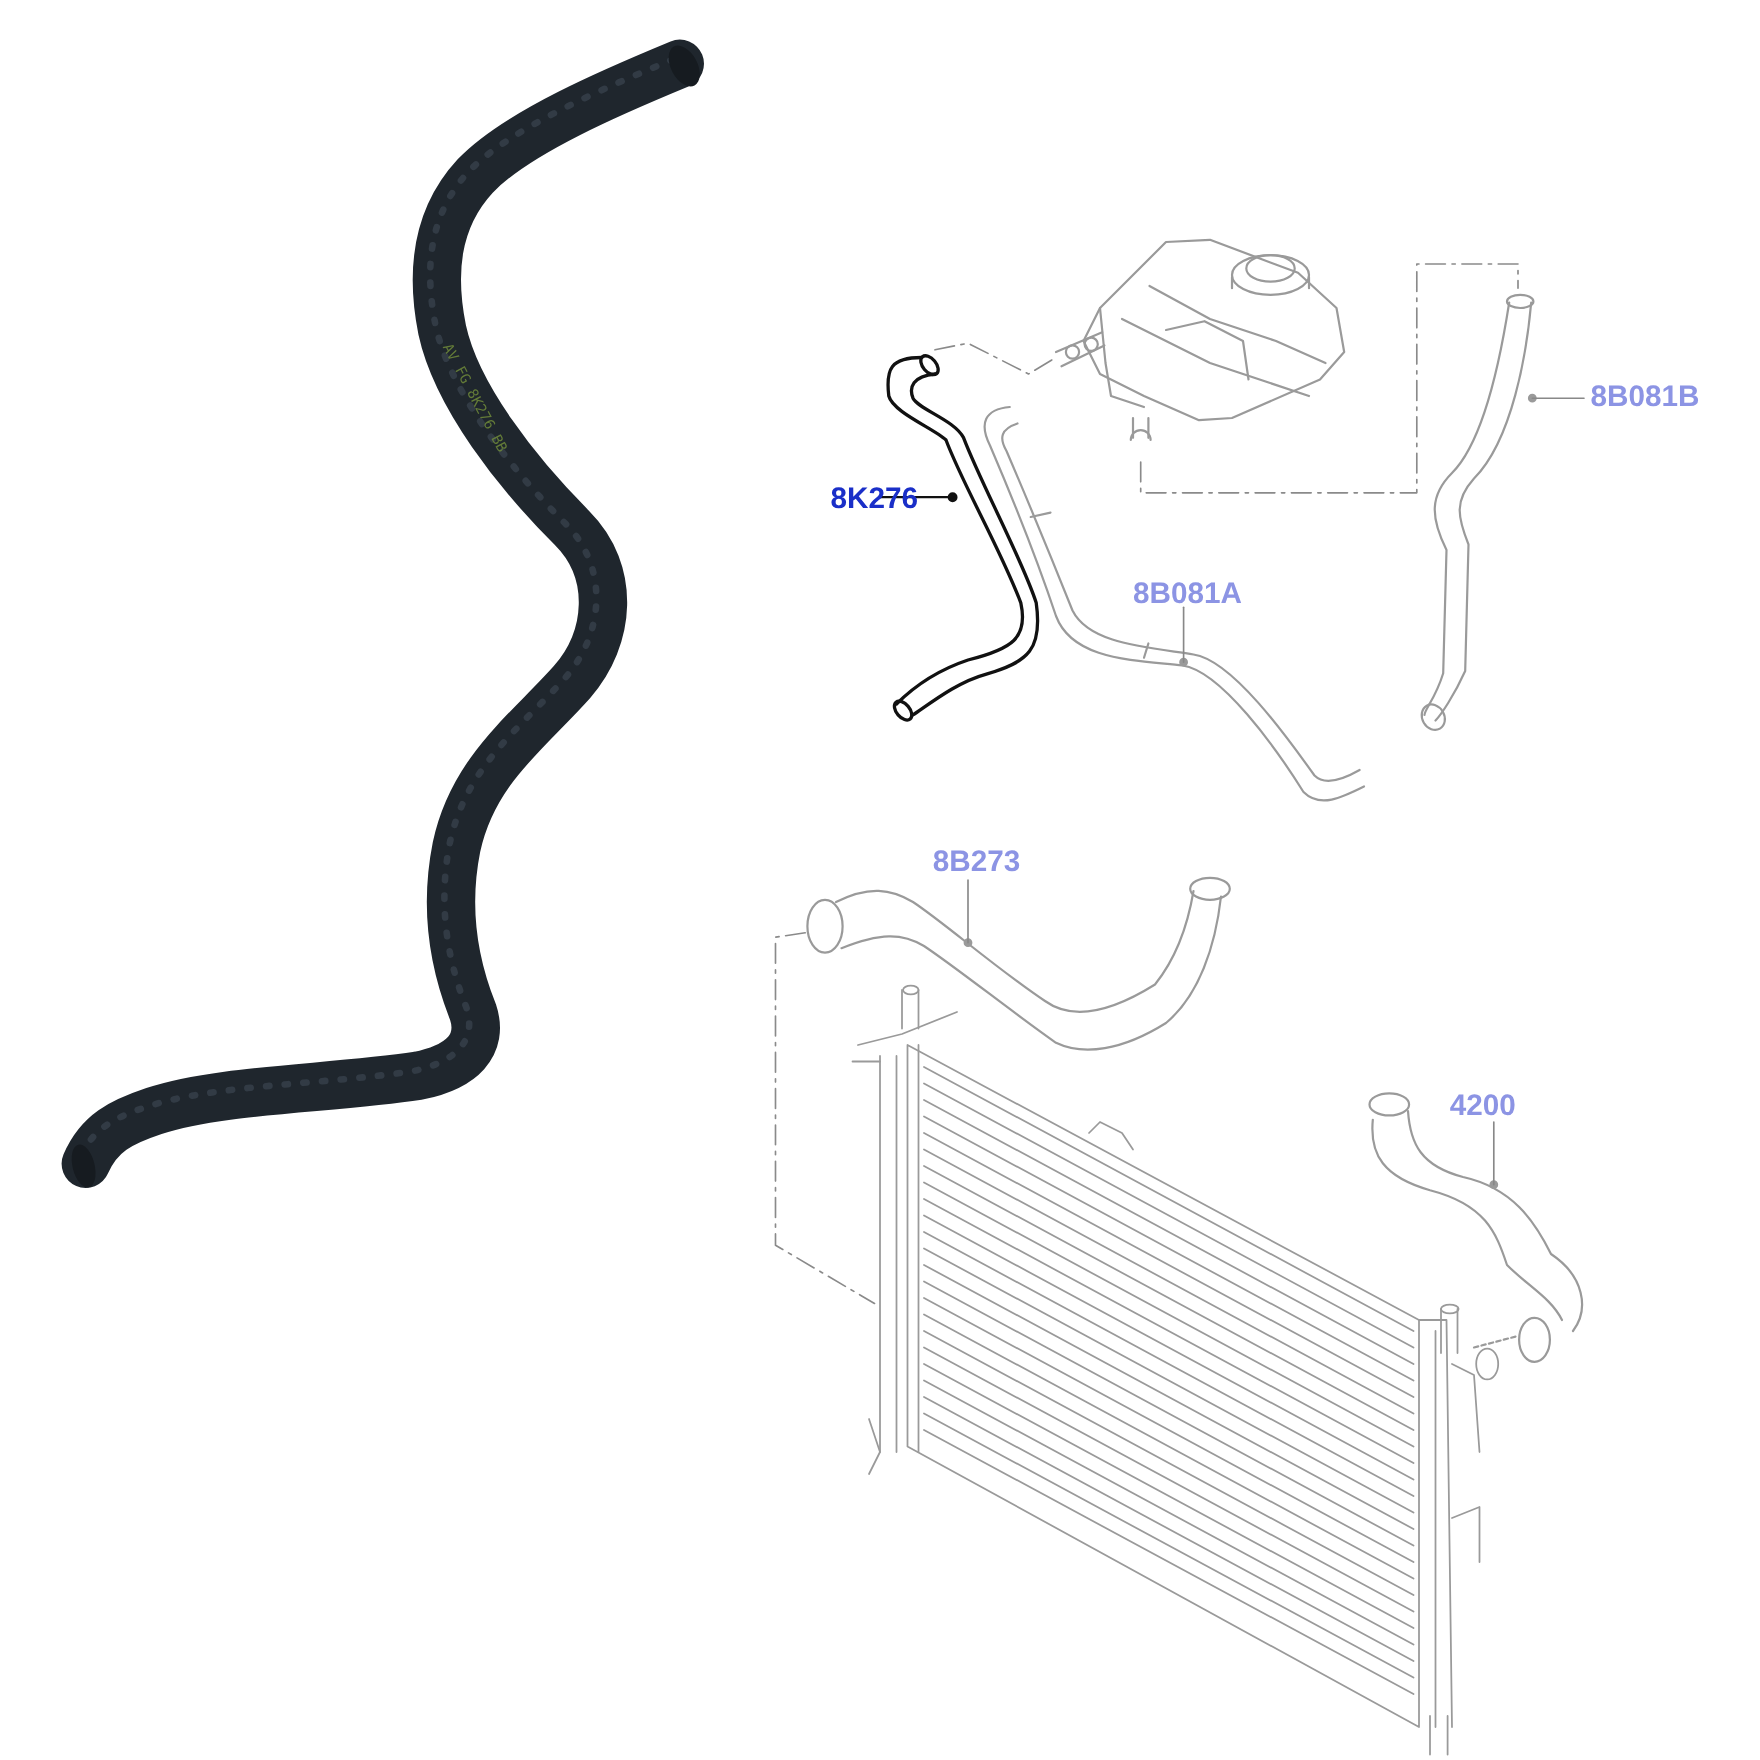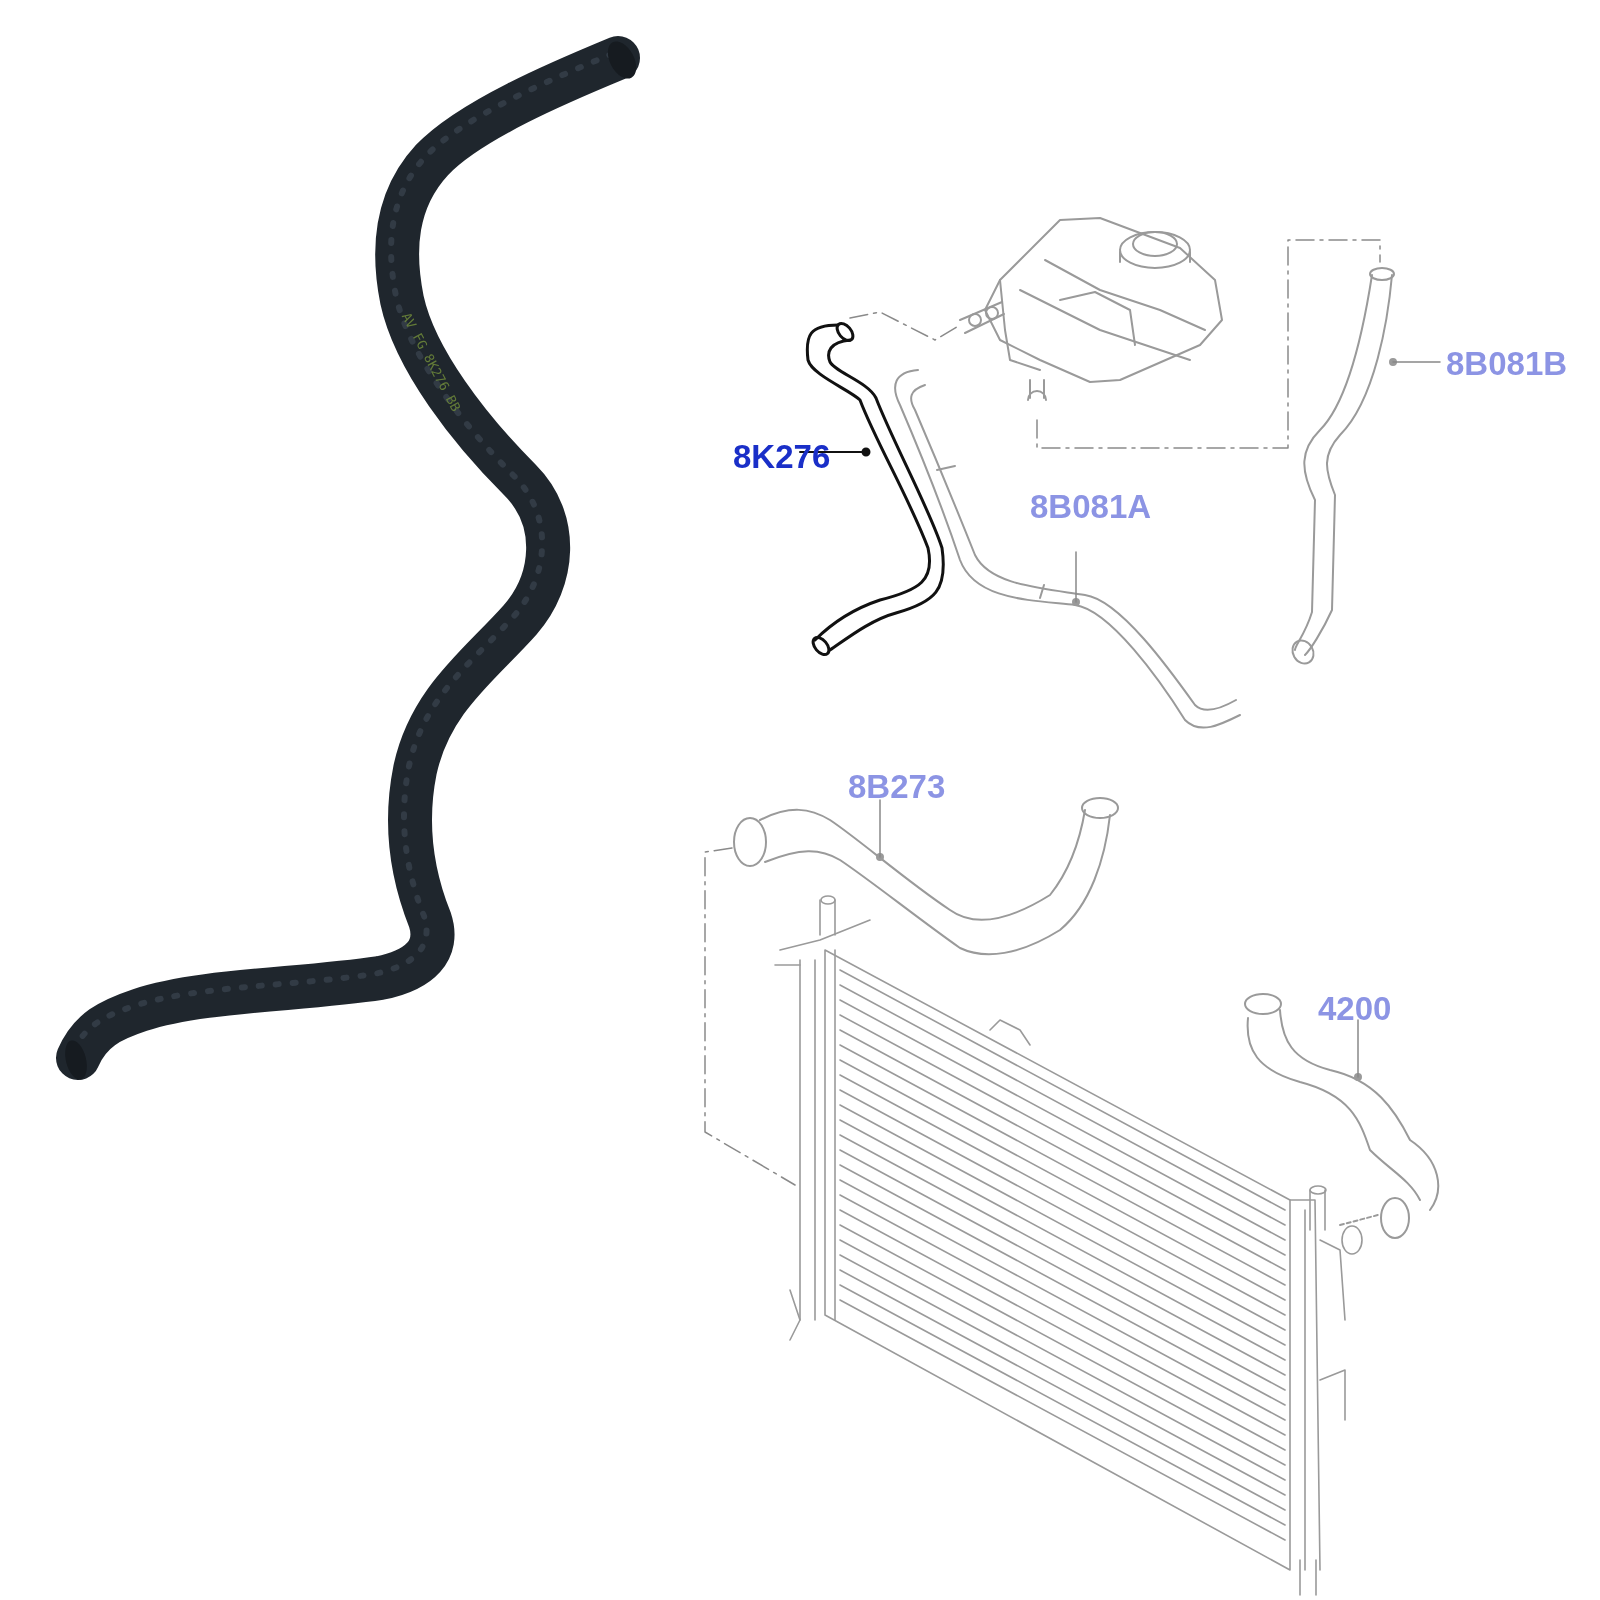--- a/index.html
+++ b/index.html
@@ -1,18 +1,18 @@
 <!DOCTYPE html>
 <html><head>
 <meta charset="utf-8">
 <style>
   html, body { margin: 0; padding: 0; background: #ffffff; }
   body { width: 1600px; height: 1600px; position: relative; overflow: hidden; font-family: "Liberation Sans", sans-serif; }
   #stage { position: absolute; left: 0; top: 0; width: 1600px; height: 1600px; }
-  .callout { position: absolute; font-family: "Liberation Sans", sans-serif; font-weight: bold; font-size: 33px; letter-spacing: 0px; white-space: nowrap; }
+  .callout { position: absolute; font-family: "Liberation Sans", sans-serif; font-weight: bold; font-size: 27px; letter-spacing: 0px; white-space: nowrap; }
   .callout.active { color: #1a2fc8; }
   .callout.muted { color: #8c94e4; }
   .hose-print { position: absolute; font-family: "DejaVu Sans Mono", monospace; font-size: 13px; color: #6f8a3a; transform-origin: left top; white-space: nowrap; opacity: 0.85; }
 </style>
 </head>
 <body>
 
 <svg id="stage" viewBox="0 0 1600 1600" xmlns="http://www.w3.org/2000/svg">
 
   <g>
@@ -119,17 +119,17 @@
       <path d="M 1393 362 L 1440 362"></path>
       <path d="M 1076 602 L 1076 552"></path>
       <path d="M 880 857 L 880 800"></path>
       <path d="M 1358 1077 L 1358 1020"></path>
     </g>
   </g>
 </svg>
 
 <div class="hose-print" style="left:412px; top:310px; transform: rotate(62deg);">AV FG 8K276 BB</div>
 
-<div class="callout active" style="left:733px; top:438px;text-align:right;">8K276</div>
+<div class="callout active" style="left:755px; top:438px;text-align:right;">8K276</div>
 <div class="callout muted" style="left:1446px; top:345px;">8B081B</div>
-<div class="callout muted" style="left:1030px; top:488px;">8B081A</div>
+<div class="callout muted" style="left:1030px; top:524px;">8B081A</div>
 <div class="callout muted" style="left:848px; top:768px;">8B273</div>
 <div class="callout muted" style="left:1318px; top:990px;">4200</div>
 
 </body></html>

